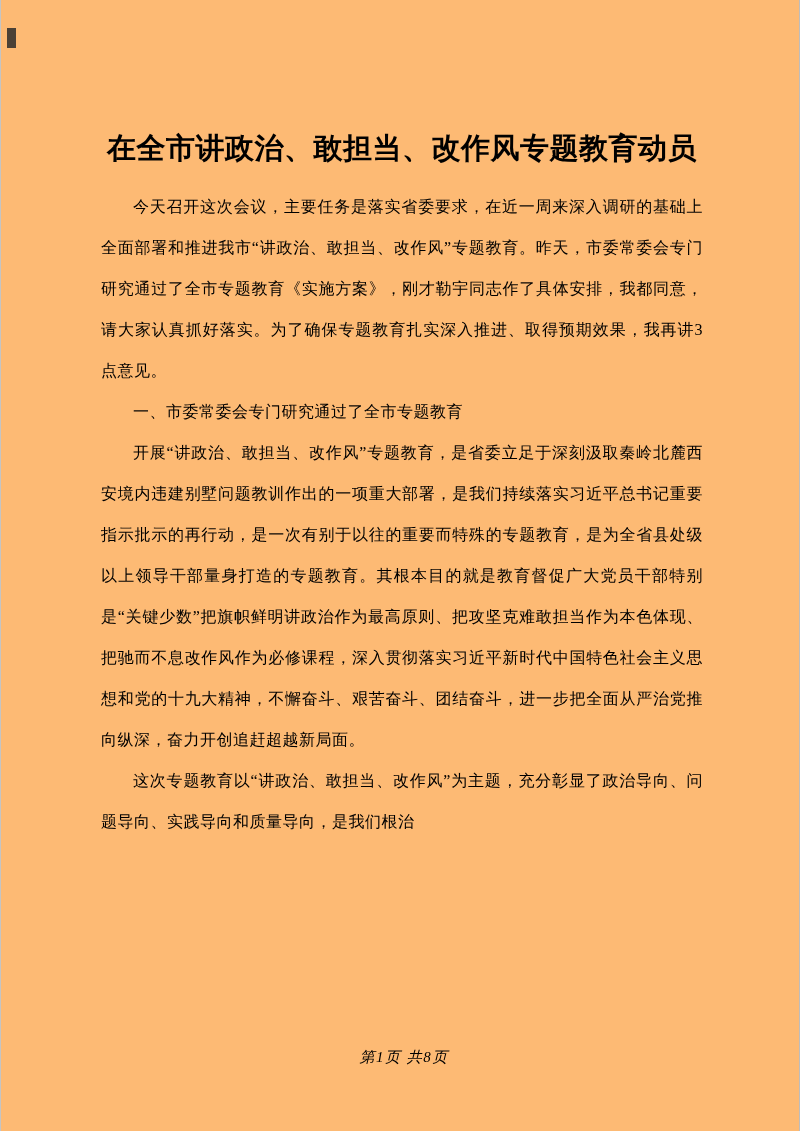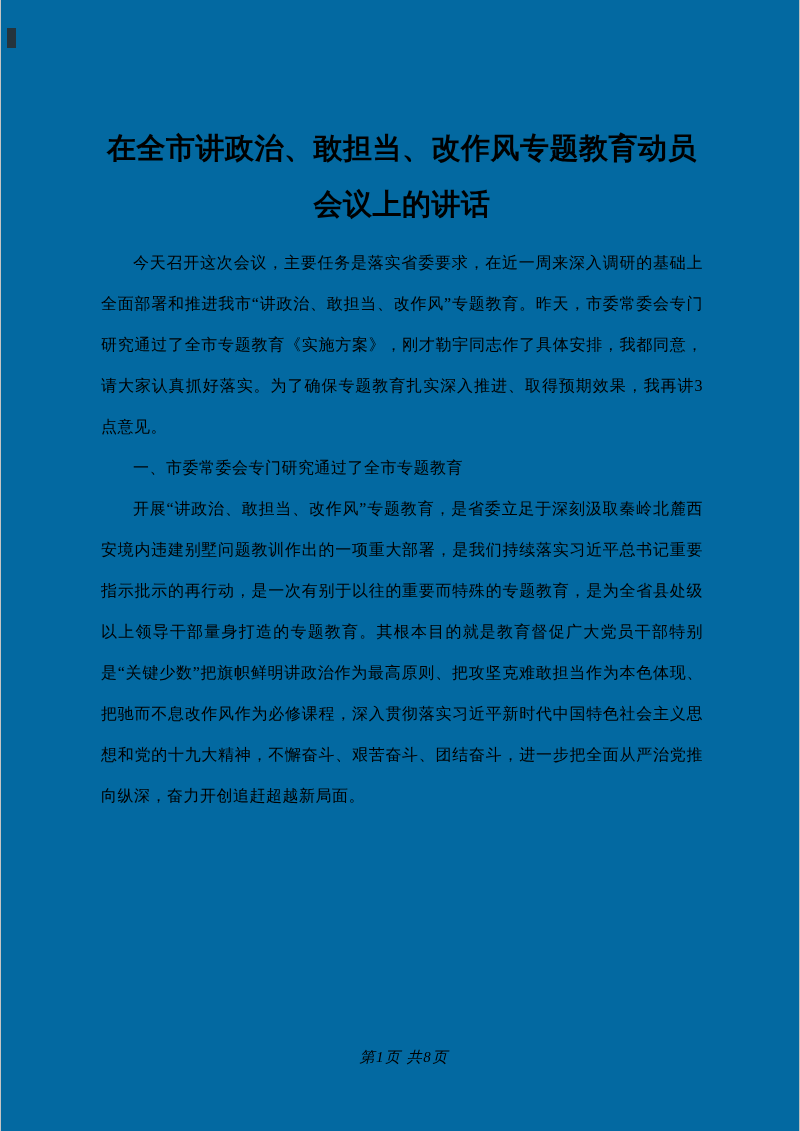--- a/index.html
+++ b/index.html
@@ -14,21 +14,21 @@
     position: relative;
     overflow: hidden;
     font-family: "Liberation Serif", "DejaVu Serif", serif;
     color: #000000;
   }
   .page {
     position: absolute;
     inset: 0;
     width: 800px;
     height: 1131px;
-    background: #0369a1;
+    background: #fdba74;
     border-left: 1px solid #c4c4c4;
     border-right: 1px solid #bdbdbd;
     padding: 120px 96px 0 100px;
   }
   .artifact {
     position: absolute;
     left: 6px;
     top: 28px;
     width: 9px;
     height: 20px;
@@ -65,26 +65,26 @@
 </style>
 </head>
 <body>
 
 <div class="page">
 
   <div class="artifact"></div>
 
   <h1 class="title">
     <span>在全市讲政治、敢担当、改作风专题教育动员</span><br>
-    <span>会议上的讲话</span>
   </h1>
 
   <div class="body-text">
     <p>今天召开这次会议，主要任务是落实省委要求，在近一周来深入调研的基础上全面部署和推进我市“讲政治、敢担当、改作风”专题教育。昨天，市委常委会专门研究通过了全市专题教育《实施方案》，刚才勒宇同志作了具体安排，我都同意，请大家认真抓好落实。为了确保专题教育扎实深入推进、取得预期效果，我再讲3点意见。</p>
     <p>一、市委常委会专门研究通过了全市专题教育</p>
     <p>开展“讲政治、敢担当、改作风”专题教育，是省委立足于深刻汲取秦岭北麓西安境内违建别墅问题教训作出的一项重大部署，是我们持续落实习近平总书记重要指示批示的再行动，是一次有别于以往的重要而特殊的专题教育，是为全省县处级以上领导干部量身打造的专题教育。其根本目的就是教育督促广大党员干部特别是“关键少数”把旗帜鲜明讲政治作为最高原则、把攻坚克难敢担当作为本色体现、把驰而不息改作风作为必修课程，深入贯彻落实习近平新时代中国特色社会主义思想和党的十九大精神，不懈奋斗、艰苦奋斗、团结奋斗，进一步把全面从严治党推向纵深，奋力开创追赶超越新局面。</p>
+    <p>这次专题教育以“讲政治、敢担当、改作风”为主题，充分彰显了政治导向、问题导向、实践导向和质量导向，是我们根治</p>
   </div>
 
   <div class="footer">
     <span>第1页 共8页</span>
   </div>
 
 </div>
 
 </body></html>

